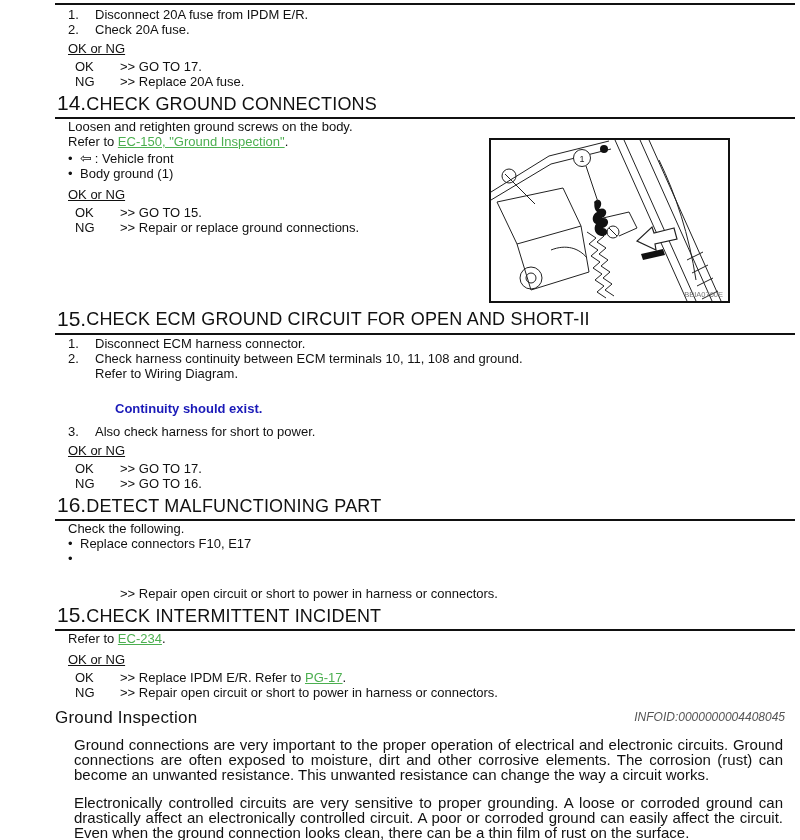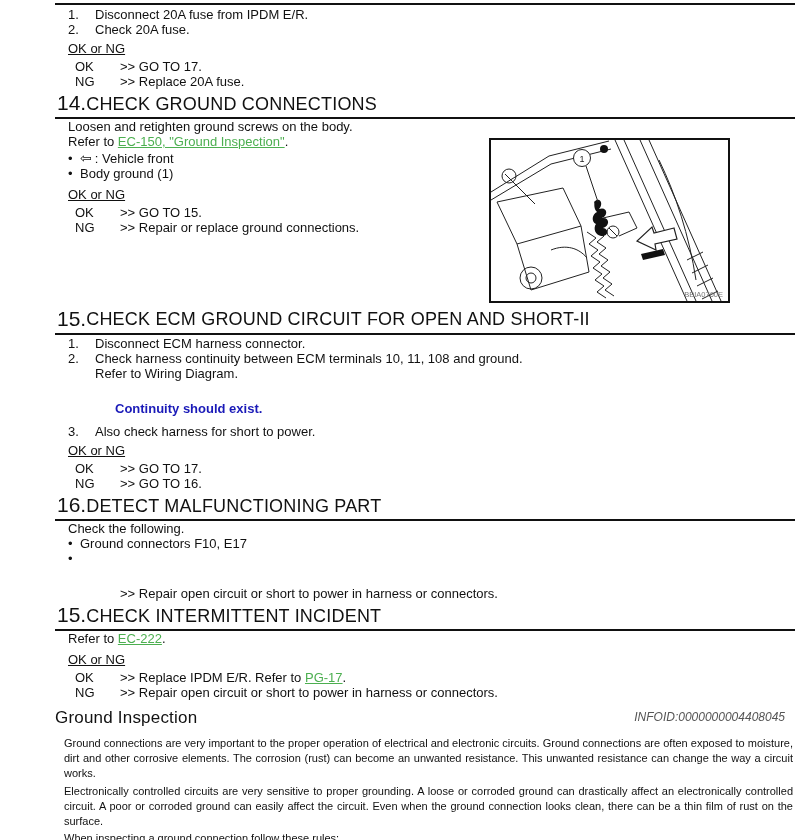--- a/index.html
+++ b/index.html
@@ -43,21 +43,21 @@
     position:absolute;left:489px;top:135px;width:241px;height:165px;
     border:2px solid #111;box-sizing:border-box;background:#fff;
   }
   .figure svg{display:block;width:100%;height:100%;}
 
   .gi-head{display:flex;align-items:flex-end;justify-content:space-between;margin-top:10px;}
   .gi-title{font-size:17px;letter-spacing:.2px;}
   .infoid{font-style:italic;font-size:12px;color:#555;margin-right:10px;}
 
   .paras{margin-top:11px;margin-left:7px;}
-  .paras p{margin:2px;text-align:justify;font-size:11px;line-height:15.2px;}
+  .paras p{margin:12px;text-align:justify;font-size:15px;line-height:15.2px;}
 
   .mt15{margin-top:72px;align-items:center;}
 </style>
 </head>
 <body>
 
 <div class="page">
 
   <div class="top-rule"></div>
 
@@ -154,35 +154,35 @@
 
   <div class="step-head">
     <span class="num">16.</span>
     <span class="ttl">DETECT MALFUNCTIONING PART</span>
   </div>
   <div class="rule"></div>
 
   <div class="body-line">Check the following.</div>
   <div class="bullet">
     <span class="dot">•</span>
-    <span>Ground connectors F10, E17</span>
+    <span>Replace connectors F10, E17</span>
   </div>
   <div class="bullet">
     <span class="dot">•</span>
   </div>
   <div class="lone-result">&gt;&gt; Repair open circuit or short to power in harness or connectors.</div>
 
   <div class="step-head">
     <span class="num">15.</span>
     <span class="ttl">CHECK INTERMITTENT INCIDENT</span>
   </div>
   <div class="rule"></div>
 
   <div class="body-line">
-    <span>Refer to </span><a class="glink">EC-222</a><span>.</span>
+    <span>Refer to </span><a class="glink">EC-234</a><span>.</span>
   </div>
   <div class="okng" style="margin-top:6px;">OK or NG</div>
   <div class="results">
     <div class="rrow">
       <span class="rkey">OK</span>
       <span class="rtext"><span>&gt;&gt; Replace IPDM E/R. Refer to </span><a class="glink">PG-17</a><span>.</span></span>
     </div>
     <div class="rrow">
       <span class="rkey">NG</span>
       <span class="rtext">&gt;&gt; Repair open circuit or short to power in harness or connectors.</span>

